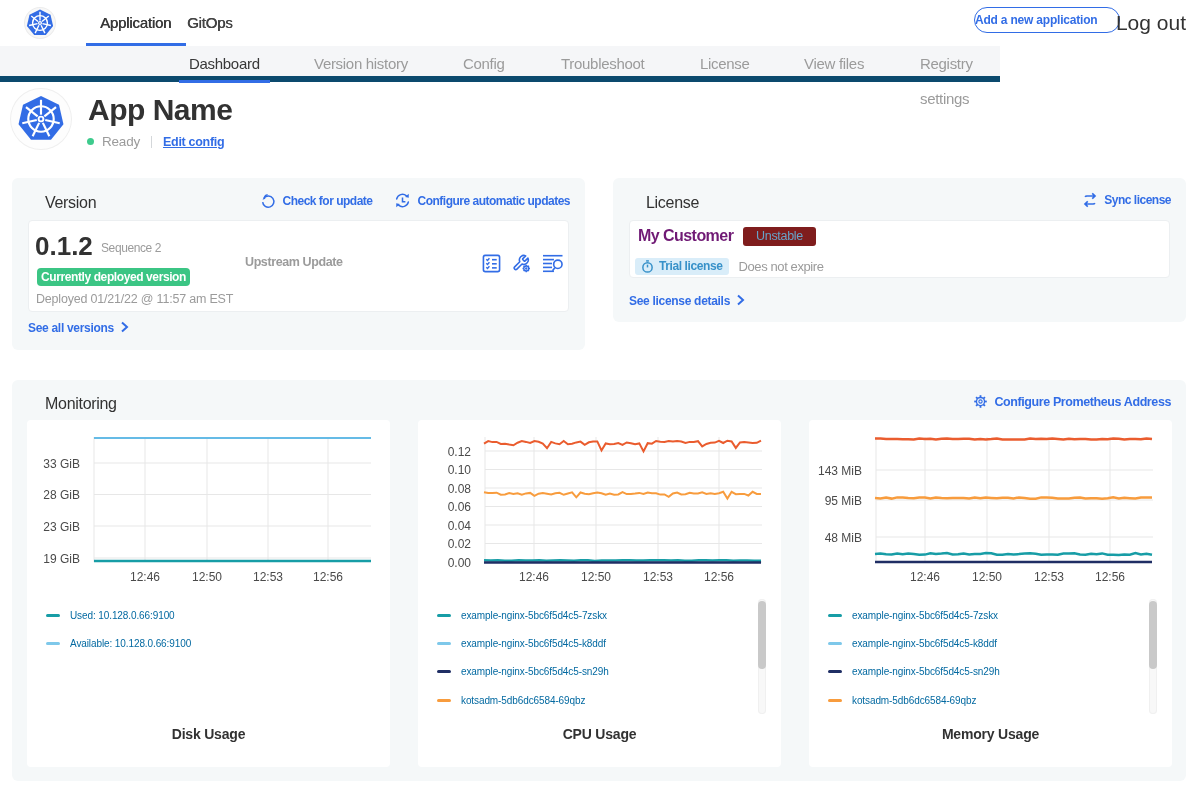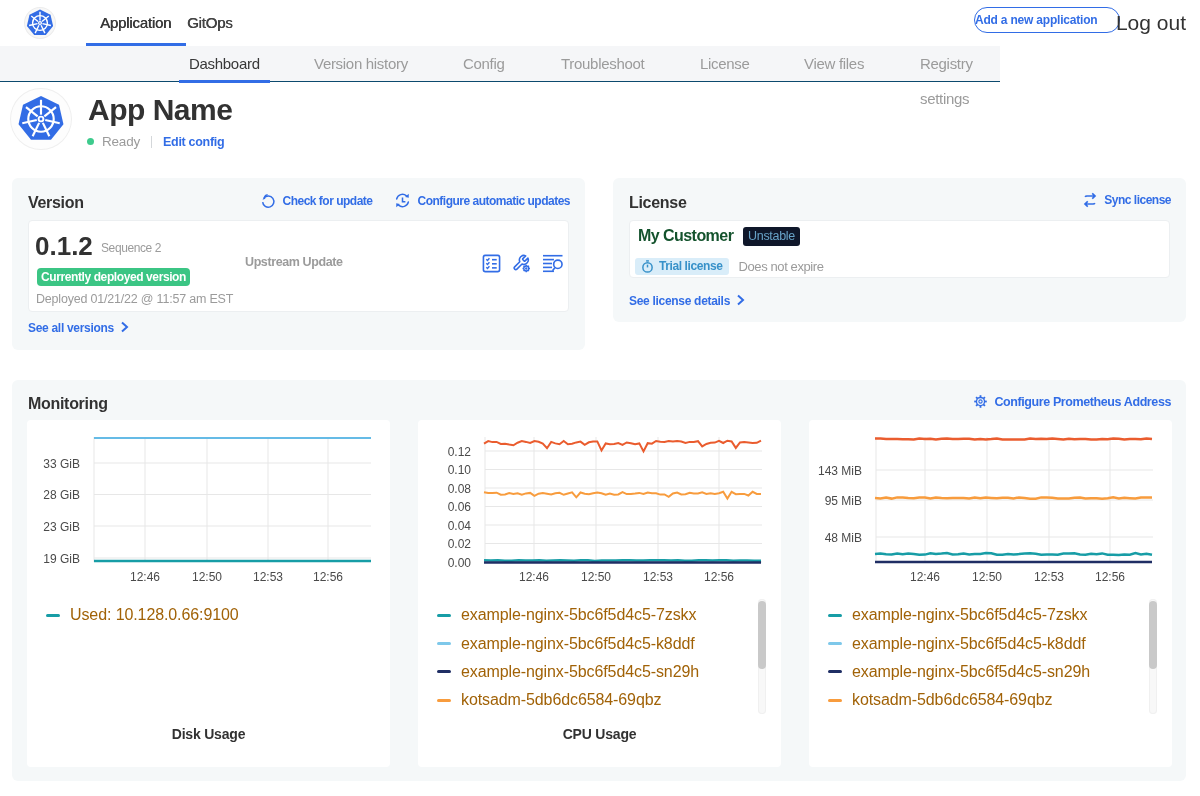--- a/index.html
+++ b/index.html
@@ -9,70 +9,70 @@
 #topnav { position:absolute; left:0; top:0; width:1200px; height:46px; background:#fff; }
 #navlogo { position:absolute; left:25px; top:8px; width:30px; height:30px; border-radius:50%; background:#f7f7f7; box-shadow:0 0 0 1px #ececec; }
 #navlogo svg { position:absolute; left:1px; top:1px; }
 .toptab { position:absolute; top:0; height:46px; line-height:46px; font-size:15px; font-weight:400; color:#383838; letter-spacing:-0.2px; text-shadow:0.4px 0 0 #383838; }
 #tab-app { left:100px; }
 #tab-app:after { content:""; position:absolute; left:-14px; right:-15px; bottom:0; height:3px; background:#326de6; }
 #tab-gitops { left:187px; color:#454545; }
 #addapp { position:absolute; left:974px; top:7px; width:146px; height:26px; line-height:24px; text-align:left; border:1px solid #326de6; border-radius:13px; color:#326de6; font-size:12px; font-weight:700; letter-spacing:-0.2px; background:#fff; }
 #logout { position:absolute; right:14px; top:0; height:46px; line-height:46px; font-size:21px; color:#323232; }
 
-#subnav { position:absolute; left:0; top:46px; width:1000px; height:36px; background:#f5f6f8; border-bottom:1px solid #0c4a6e; }
+#subnav { position:absolute; left:0; top:46px; width:1000px; height:36px; background:#f5f6f8; border-bottom:6px solid #0c4a6e; }
 .subitem { position:absolute; top:0; height:36px; line-height:35px; font-size:15px; color:#9b9b9b; letter-spacing:-0.3px; }
 .subitem.active { color:#383838; }
 .subitem.active:after { content:""; position:absolute; left:-10px; right:-10px; bottom:-1px; height:3px; background:#326de6; }
 
 #applogo { position:absolute; left:11px; top:89px; width:60px; height:60px; border-radius:50%; background:#fdfdfd; box-shadow:0 0 0 1px #efefef; }
 #applogo svg { position:absolute; left:6px; top:6px; }
 #appname { position:absolute; left:88px; top:95px; font-size:30px; font-weight:700; color:#323232; letter-spacing:-0.5px; line-height:30px; }
 #statusrow { position:absolute; left:87px; top:132px; height:19px; display:flex; align-items:center; }
 #statusrow .dot { width:7px; height:7px; border-radius:50%; background:#3ecb8d; margin-right:8px; }
 #statusrow .ready { font-size:13.5px; color:#9b9b9b; letter-spacing:-0.2px; }
 #statusrow .sep { width:1px; height:12px; background:#d4d7da; margin:0 11px; }
-#statusrow .edit { font-size:12.5px; font-weight:700; color:#326de6; letter-spacing:-0.3px; }
+#statusrow .edit { font-size:12.5px; font-weight:700; color:#326de6; letter-spacing:-0.3px;text-decoration:underline; }
 
 .card { position:absolute; background:#f5f8f9; border-radius:6px; }
-.cardtitle { position:absolute; font-size:16px; font-weight:700; color:#323232; letter-spacing:-0.3px; }
+.cardtitle { position:absolute; font-size:16px; font-weight:400; color:#323232; letter-spacing:-0.3px;margin-left:17px; }
 .bluelink { color:#326de6; font-size:12px; font-weight:700; letter-spacing:-0.5px; display:flex; align-items:center; }
 .bluelink svg { margin-right:6px; }
 .innercard { position:absolute; background:#fff; border-radius:4px; border:1px solid #eceff1; }
 
 #vercard { left:12px; top:178px; width:573px; height:172px; }
 #verinner { left:16px; top:42px; width:541px; height:92px; }
 #vernum { position:absolute; left:6px; top:12px; font-size:26px; font-weight:700; color:#323232; line-height:26px; }
 #verseq { position:absolute; left:72px; top:20px; font-size:12px; color:#9b9b9b; letter-spacing:-0.4px; }
 #verbadge { position:absolute; left:8px; top:47px; height:18px; line-height:18px; padding:0 4px; background:#3bc584; border-radius:4px; color:#fff; font-size:12px; font-weight:700; letter-spacing:-0.4px; }
 #verdeployed { position:absolute; left:7px; top:71px; font-size:12.5px; color:#9b9b9b; letter-spacing:-0.2px; }
 #upstream { position:absolute; left:216px; top:34px; font-size:12.5px; font-weight:700; color:#9b9b9b; letter-spacing:-0.4px; }
 #vericons { position:absolute; right:4px; top:33px; display:flex; align-items:center; }
 #vericons svg { margin-left:11px; }
 .seelink { position:absolute; font-size:12px; font-weight:700; color:#326de6; letter-spacing:-0.3px; display:flex; align-items:flex-start; }
 .seelink svg { margin-left:6px; }
 
 #liccard { left:613px; top:178px; width:573px; height:144px; }
 #licinner { left:16px; top:42px; width:541px; height:58px; }
-#custname { position:absolute; left:8px; top:6px; font-size:16px; font-weight:700; color:#14532d; letter-spacing:-0.55px; line-height:17px; }
-#unstable { position:absolute; left:113px; top:6px; height:19px; line-height:19px; padding:0 5px; background:#0f172a; border-radius:3px; color:#67a3c8; font-size:12.5px; letter-spacing:-0.3px; }
+#custname { position:absolute; left:8px; top:6px; font-size:16px; font-weight:700; color:#701a75; letter-spacing:-0.55px; line-height:17px; }
+#unstable { position:absolute; left:113px; top:6px; height:19px; line-height:19px; padding:0 13px; background:#7f1d1d; border-radius:3px; color:#67a3c8; font-size:12.5px; letter-spacing:-0.3px; }
 #trialrow { position:absolute; left:5px; top:37px; height:16px; display:flex; align-items:center; }
 #trialbadge { height:17px; display:flex; align-items:center; padding:0 6px; background:#d9edf9; border-radius:3px; color:#3791c9; font-size:12px; font-weight:700; letter-spacing:-0.4px; }
 #trialbadge svg { margin-right:5px; }
 #noexpire { margin-left:10px; font-size:13px; color:#9b9b9b; letter-spacing:-0.4px; }
 
 #moncard { left:12px; top:380px; width:1174px; height:401px; }
 .chartcard { position:absolute; top:40px; width:363px; height:347px; background:#fff; border-radius:4px; }
 #chart1 { left:15px; }
 #chart2 { left:406px; }
 #chart3 { left:797px; }
 .legend { position:absolute; left:19px; top:181px; }
 .legrow { height:28.4px; display:flex; align-items:center; }
 .legdash { width:14px; height:3px; border-radius:2px; margin-right:10px; }
-.legtext { font-size:16px; color:#a16207; letter-spacing:-0.1px; }
+.legtext { font-size:10px; color:#0369a1; letter-spacing:-0.1px; }
 .charttitle { position:absolute; left:0; width:100%; top:306px; text-align:center; font-size:14px; font-weight:700; color:#323232; letter-spacing:-0.2px; }
 .scrollbar { position:absolute; right:15px; top:179px; width:8px; height:115px; background:#f8f8f8; border-radius:4px; box-shadow:inset 0 0 0 1px #f0f0f0; }
 .scrollthumb { position:absolute; left:0px; top:2px; width:8px; height:68px; background:#c9c9c9; border-radius:4px; }
 .axis { font-size:12px; fill:#4a4a4a; }
 </style>
 </head>
 <body>
 <div id="page">
 
 <div id="topnav">
@@ -268,20 +268,24 @@
             <text x="301" y="161">12:56</text>
           </g>
       <line x1="67" y1="18" x2="344" y2="18" stroke="#65bbe6" stroke-width="2"></line>
       <line x1="67" y1="141" x2="344" y2="141" stroke="#179da6" stroke-width="2.5"></line>
     </svg>
     <div class="legend">
       <div class="legrow">
             <div class="legdash" style="background:#179da6;"></div>
             <div class="legtext">Used: 10.128.0.66:9100</div>
           </div>
+      <div class="legrow">
+            <div class="legdash" style="background:#7ec8ea;"></div>
+            <div class="legtext">Available: 10.128.0.66:9100</div>
+          </div>
     </div>
     <div class="charttitle">Disk Usage</div>
   </div>
 
   <div class="chartcard" id="chart2">
     <svg width="363" height="170" style="position:absolute; left:0; top:0;">
       <g stroke="#e7e7e7" stroke-width="1">
         <line x1="67" y1="17" x2="67" y2="142"></line>
         <line x1="116" y1="17" x2="116" y2="142"></line>
             <line x1="178" y1="17" x2="178" y2="142"></line>
@@ -381,15 +385,16 @@
             <div class="legtext">example-nginx-5bc6f5d4c5-sn29h</div>
           </div>
       <div class="legrow">
             <div class="legdash" style="background:#f89c3d;"></div>
             <div class="legtext">kotsadm-5db6dc6584-69qbz</div>
           </div>
     </div>
     <div class="scrollbar">
           <div class="scrollthumb"></div>
         </div>
+    <div class="charttitle">Memory Usage</div>
   </div>
 </div>
 </div>
 
 </body></html>

